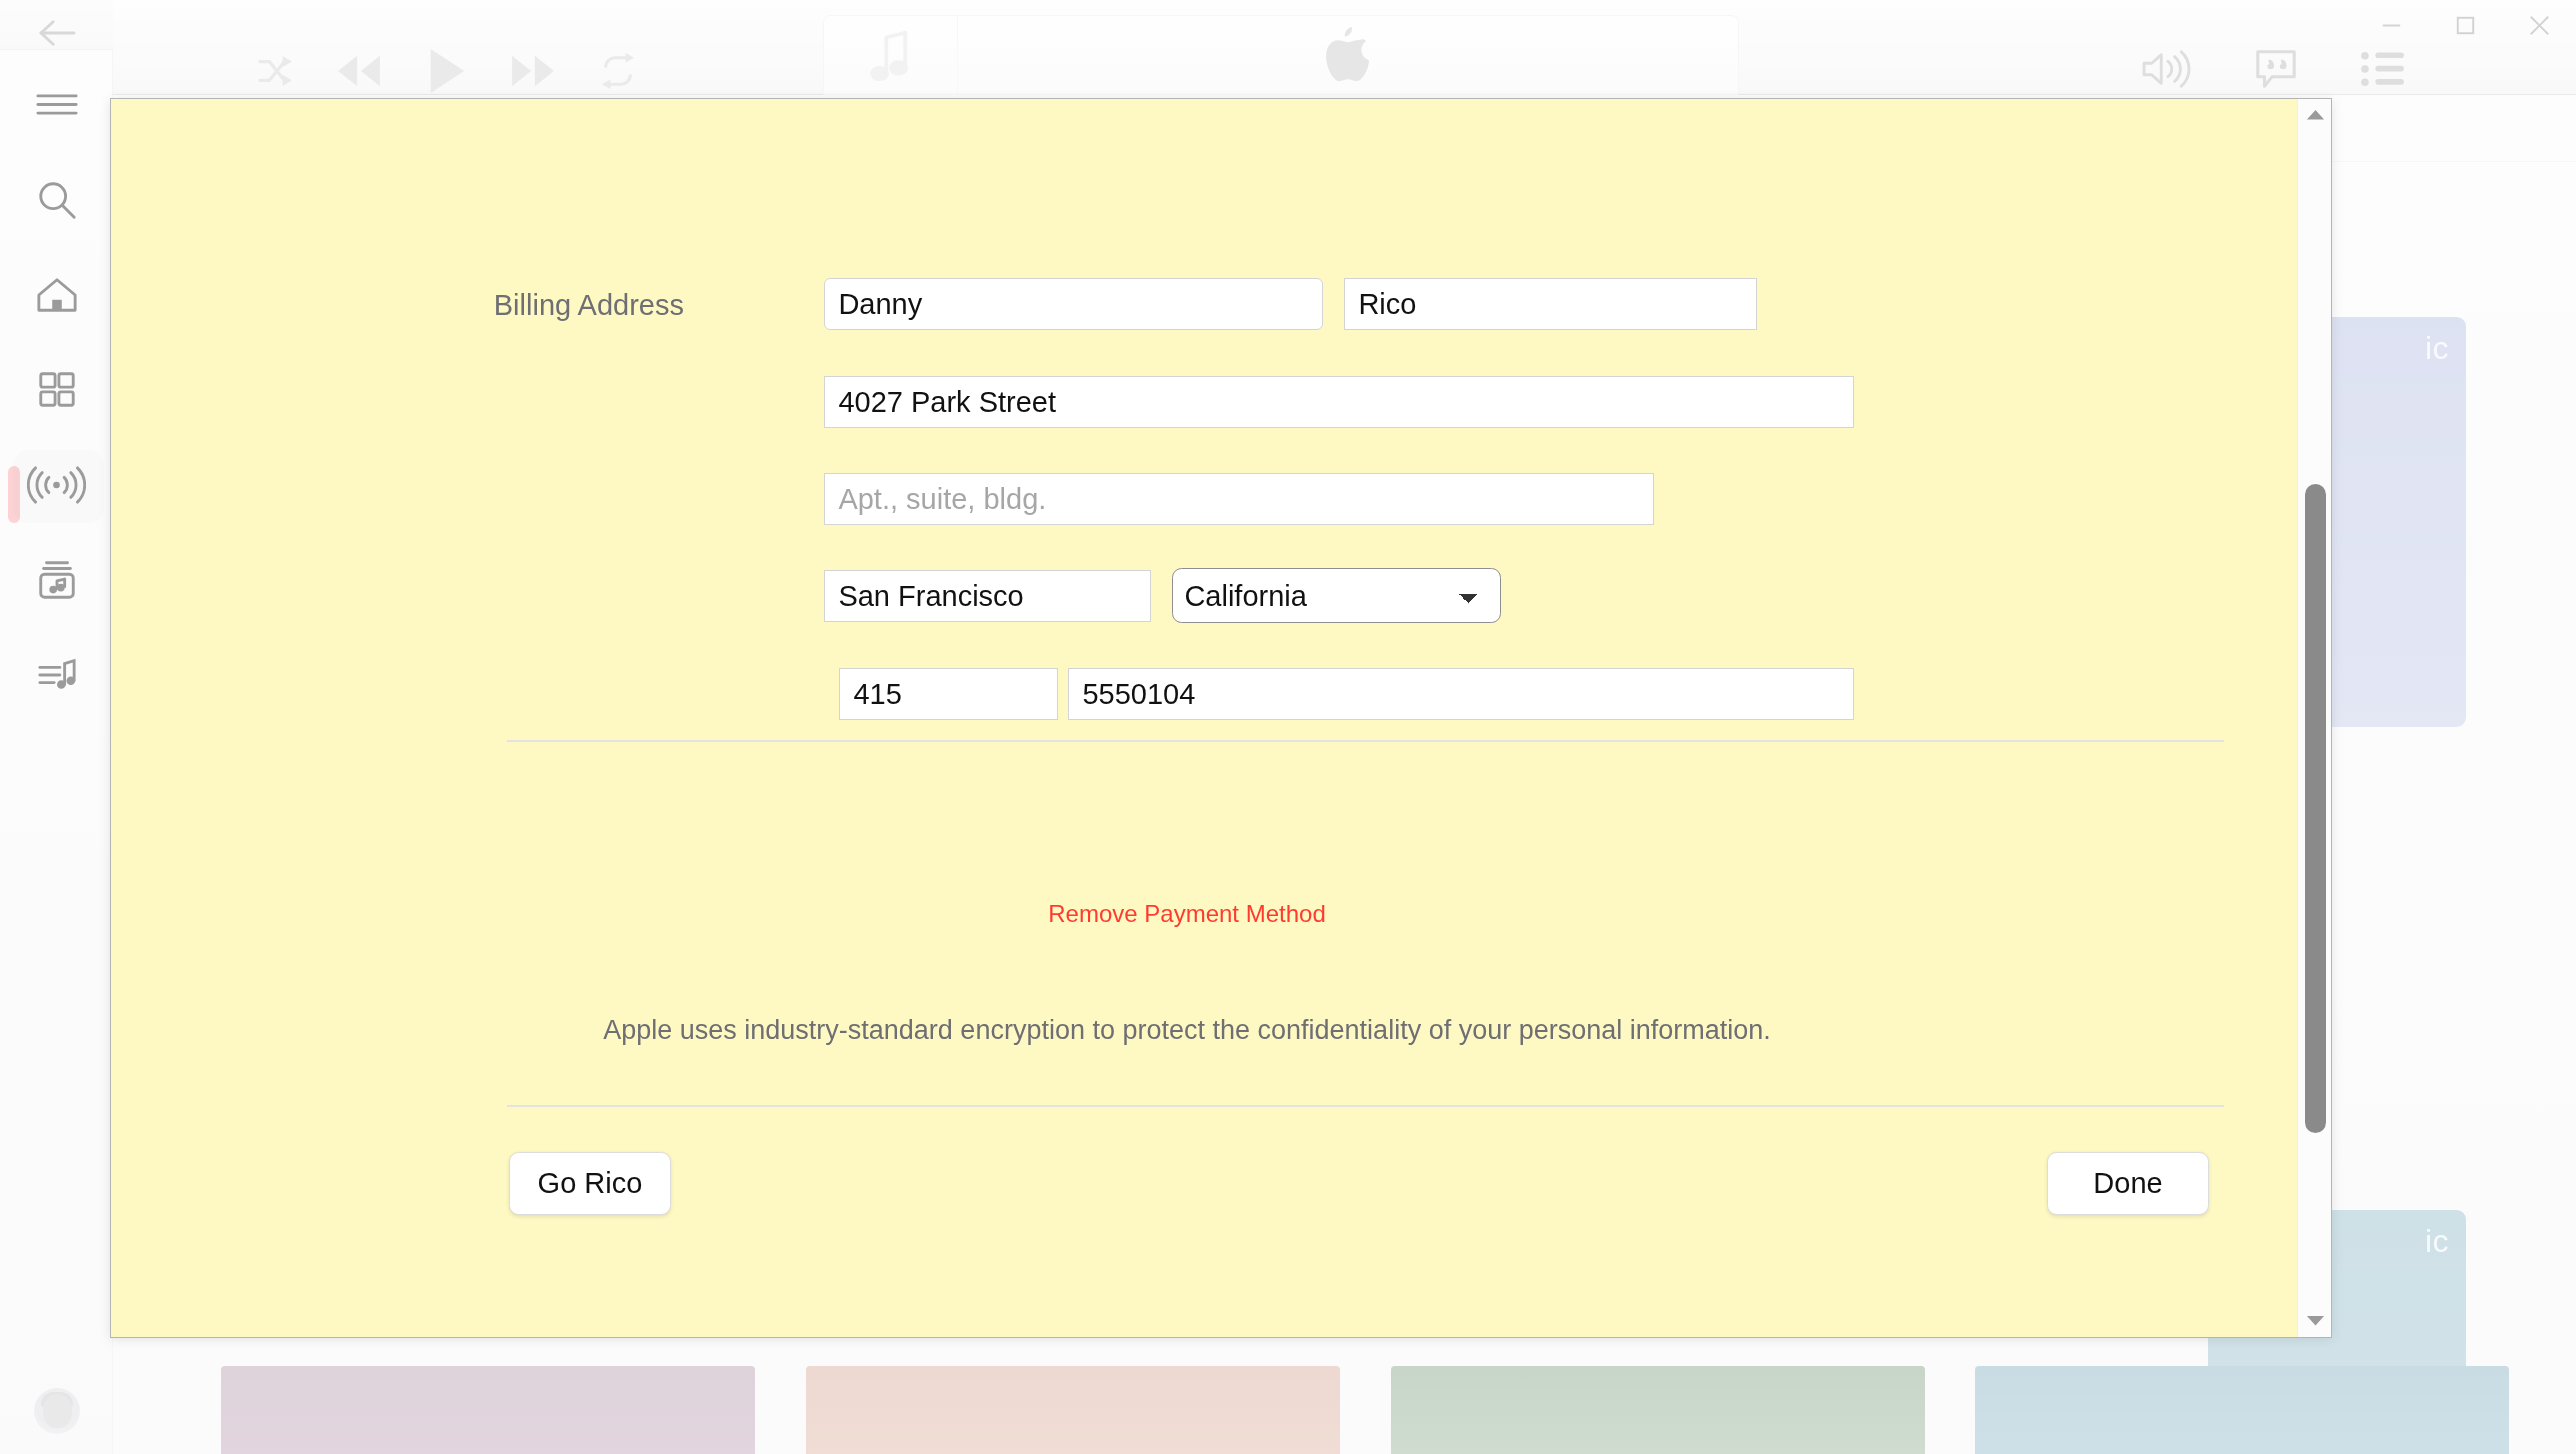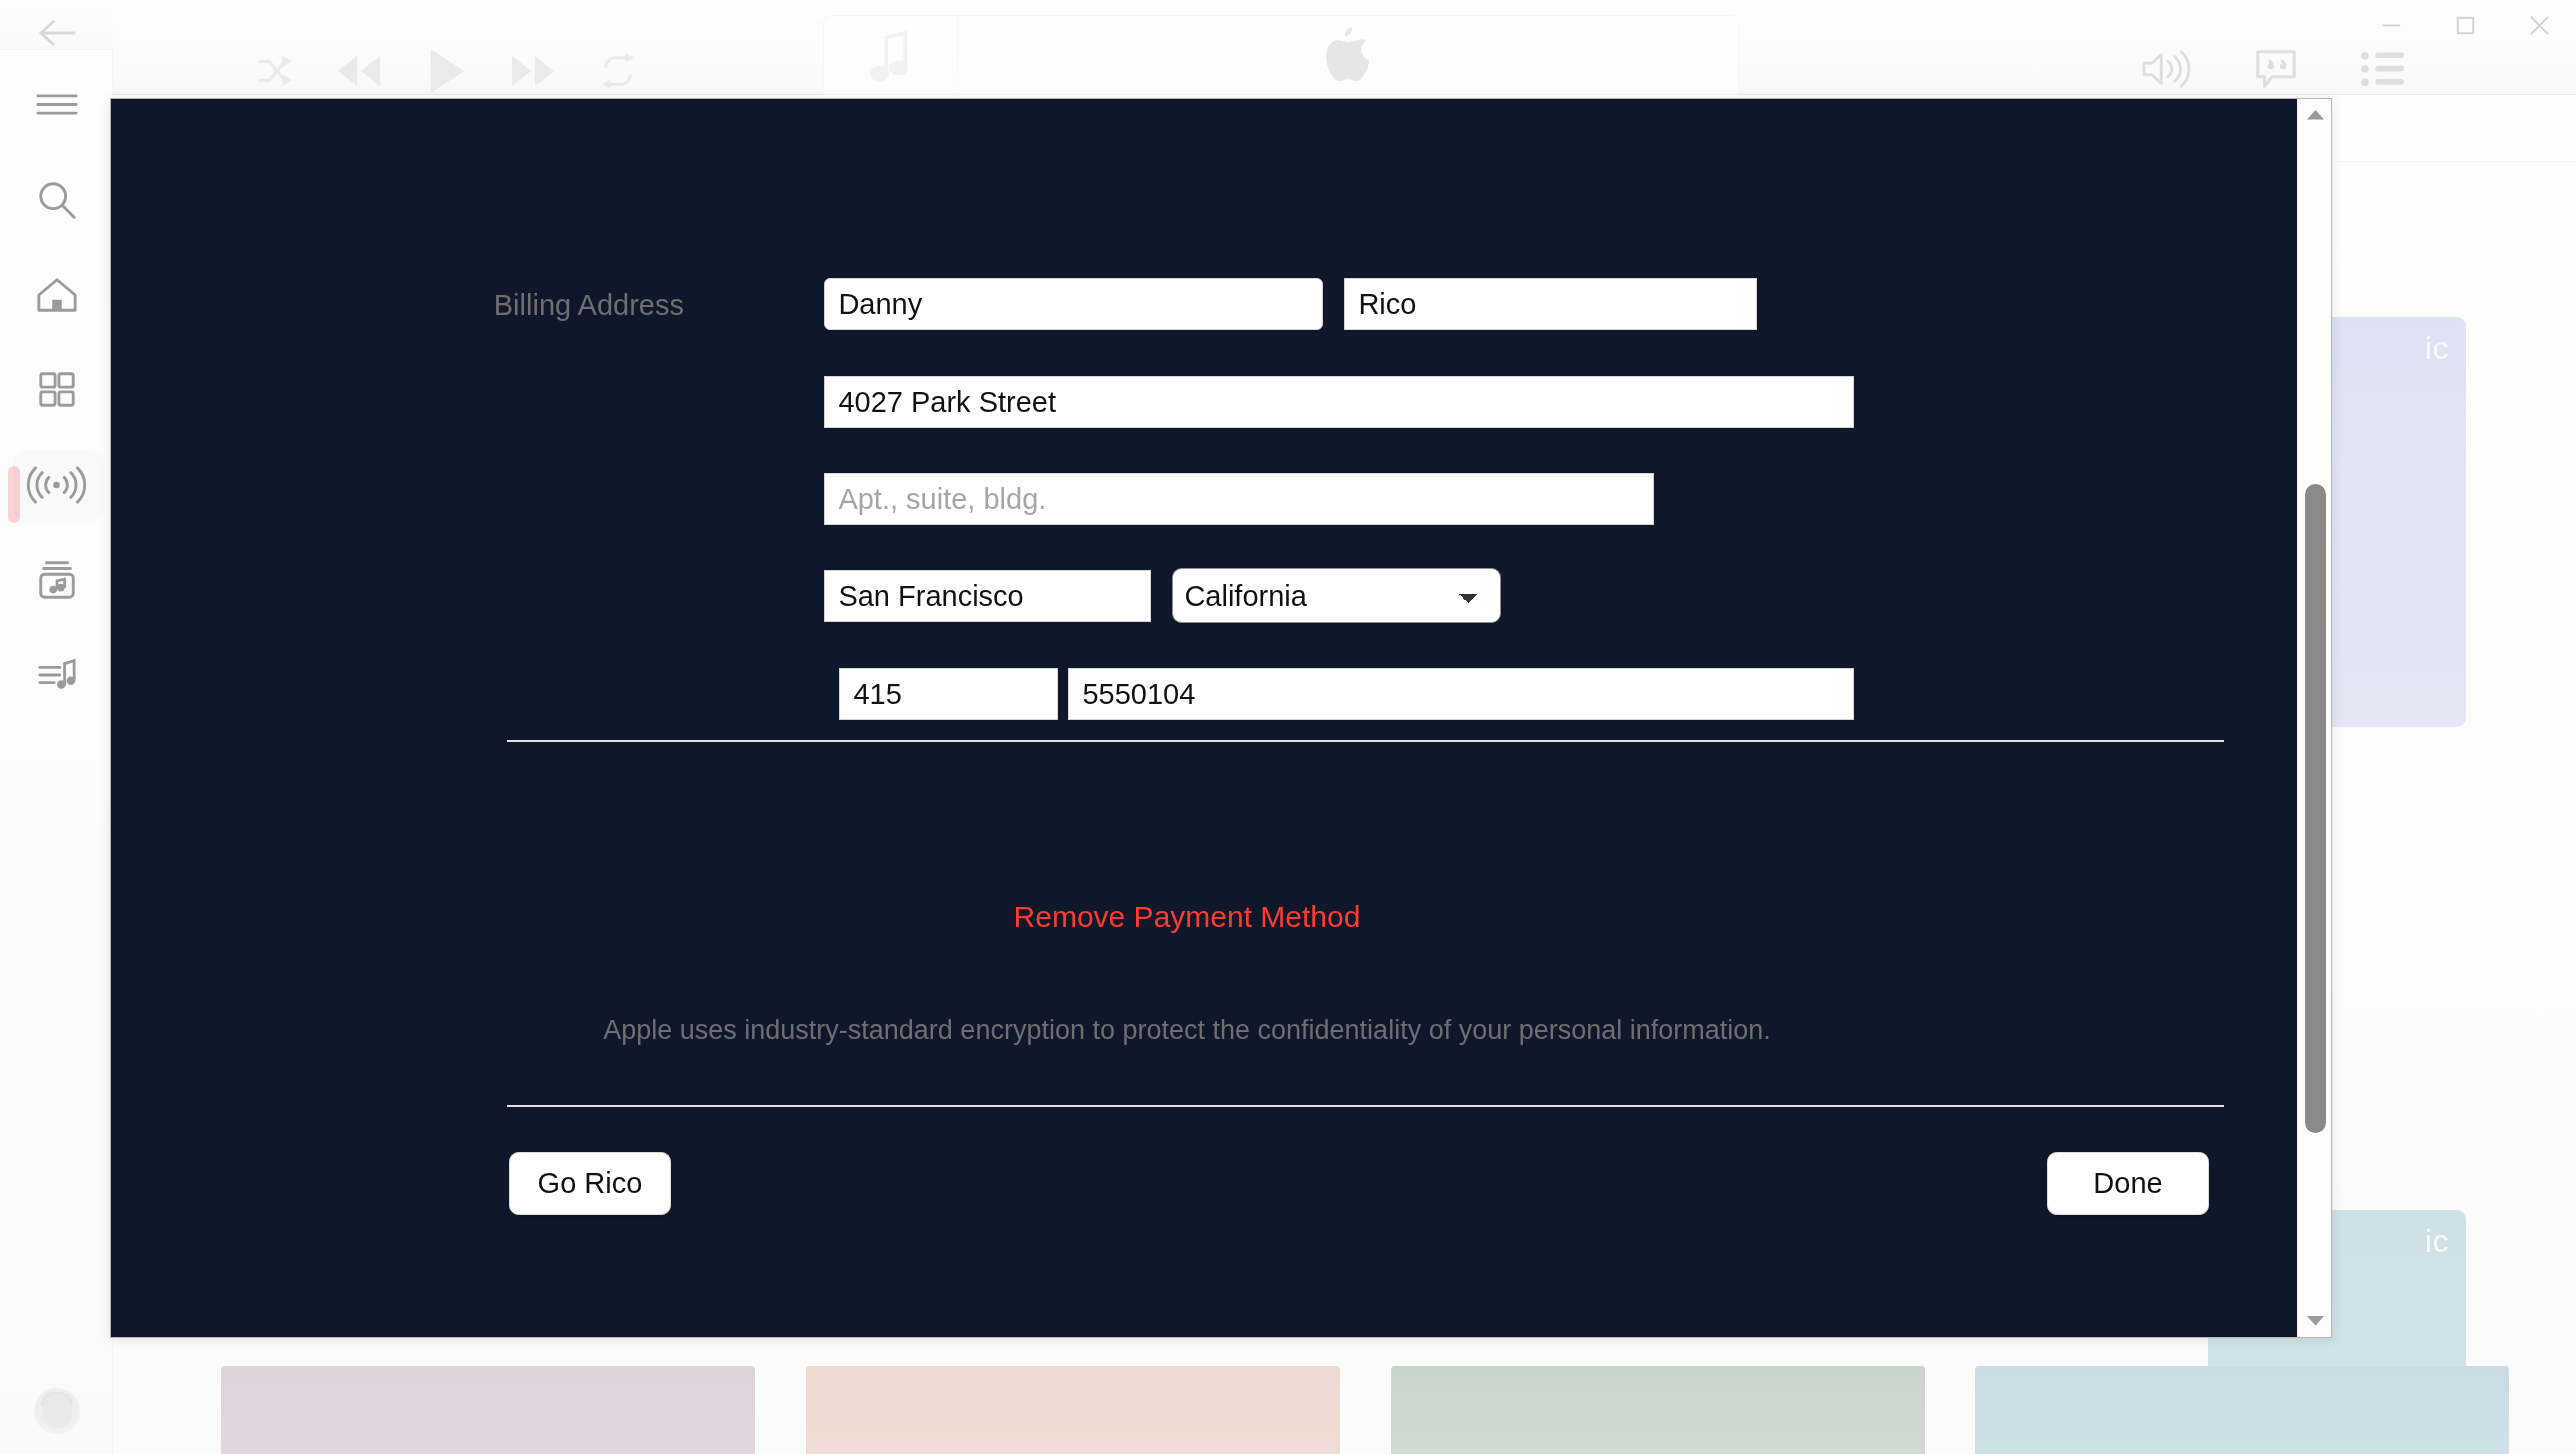--- a/index.html
+++ b/index.html
@@ -192,21 +192,21 @@
   .veil {
     position: absolute; inset: 0;
     background: rgba(255,255,255,0.62);
   }
 
   
   .modal {
     position: absolute;
     left: 110px; top: 98px;
     width: 2222px; height: 1240px;
-    background: #0f172a;
+    background: #fef9c3;
     border: 1px solid #b4b4b4;
     box-shadow: 0 1.9px 11.4px rgba(0,0,0,0.10);
     overflow: hidden;
   }
 
   .modal-body {
     position: absolute;
     left: 0; top: 0; right: 34px; bottom: 0;
     overflow: hidden;
   }
@@ -255,21 +255,21 @@
     height: 1.9px;
     background: #e3e3e3;
     left: 396px;
     width: 1717px;
   }
 
   .remove-link {
     position: absolute;
     left: 0; right: 34px;
     text-align: center;
-    font-size: 30px;
+    font-size: 24px;
     color: #ff3b30;
   }
 
   .legal {
     position: absolute;
     left: 0; right: 34px;
     text-align: center;
     font-size: 27px;
     color: #6e6e73;
   }

